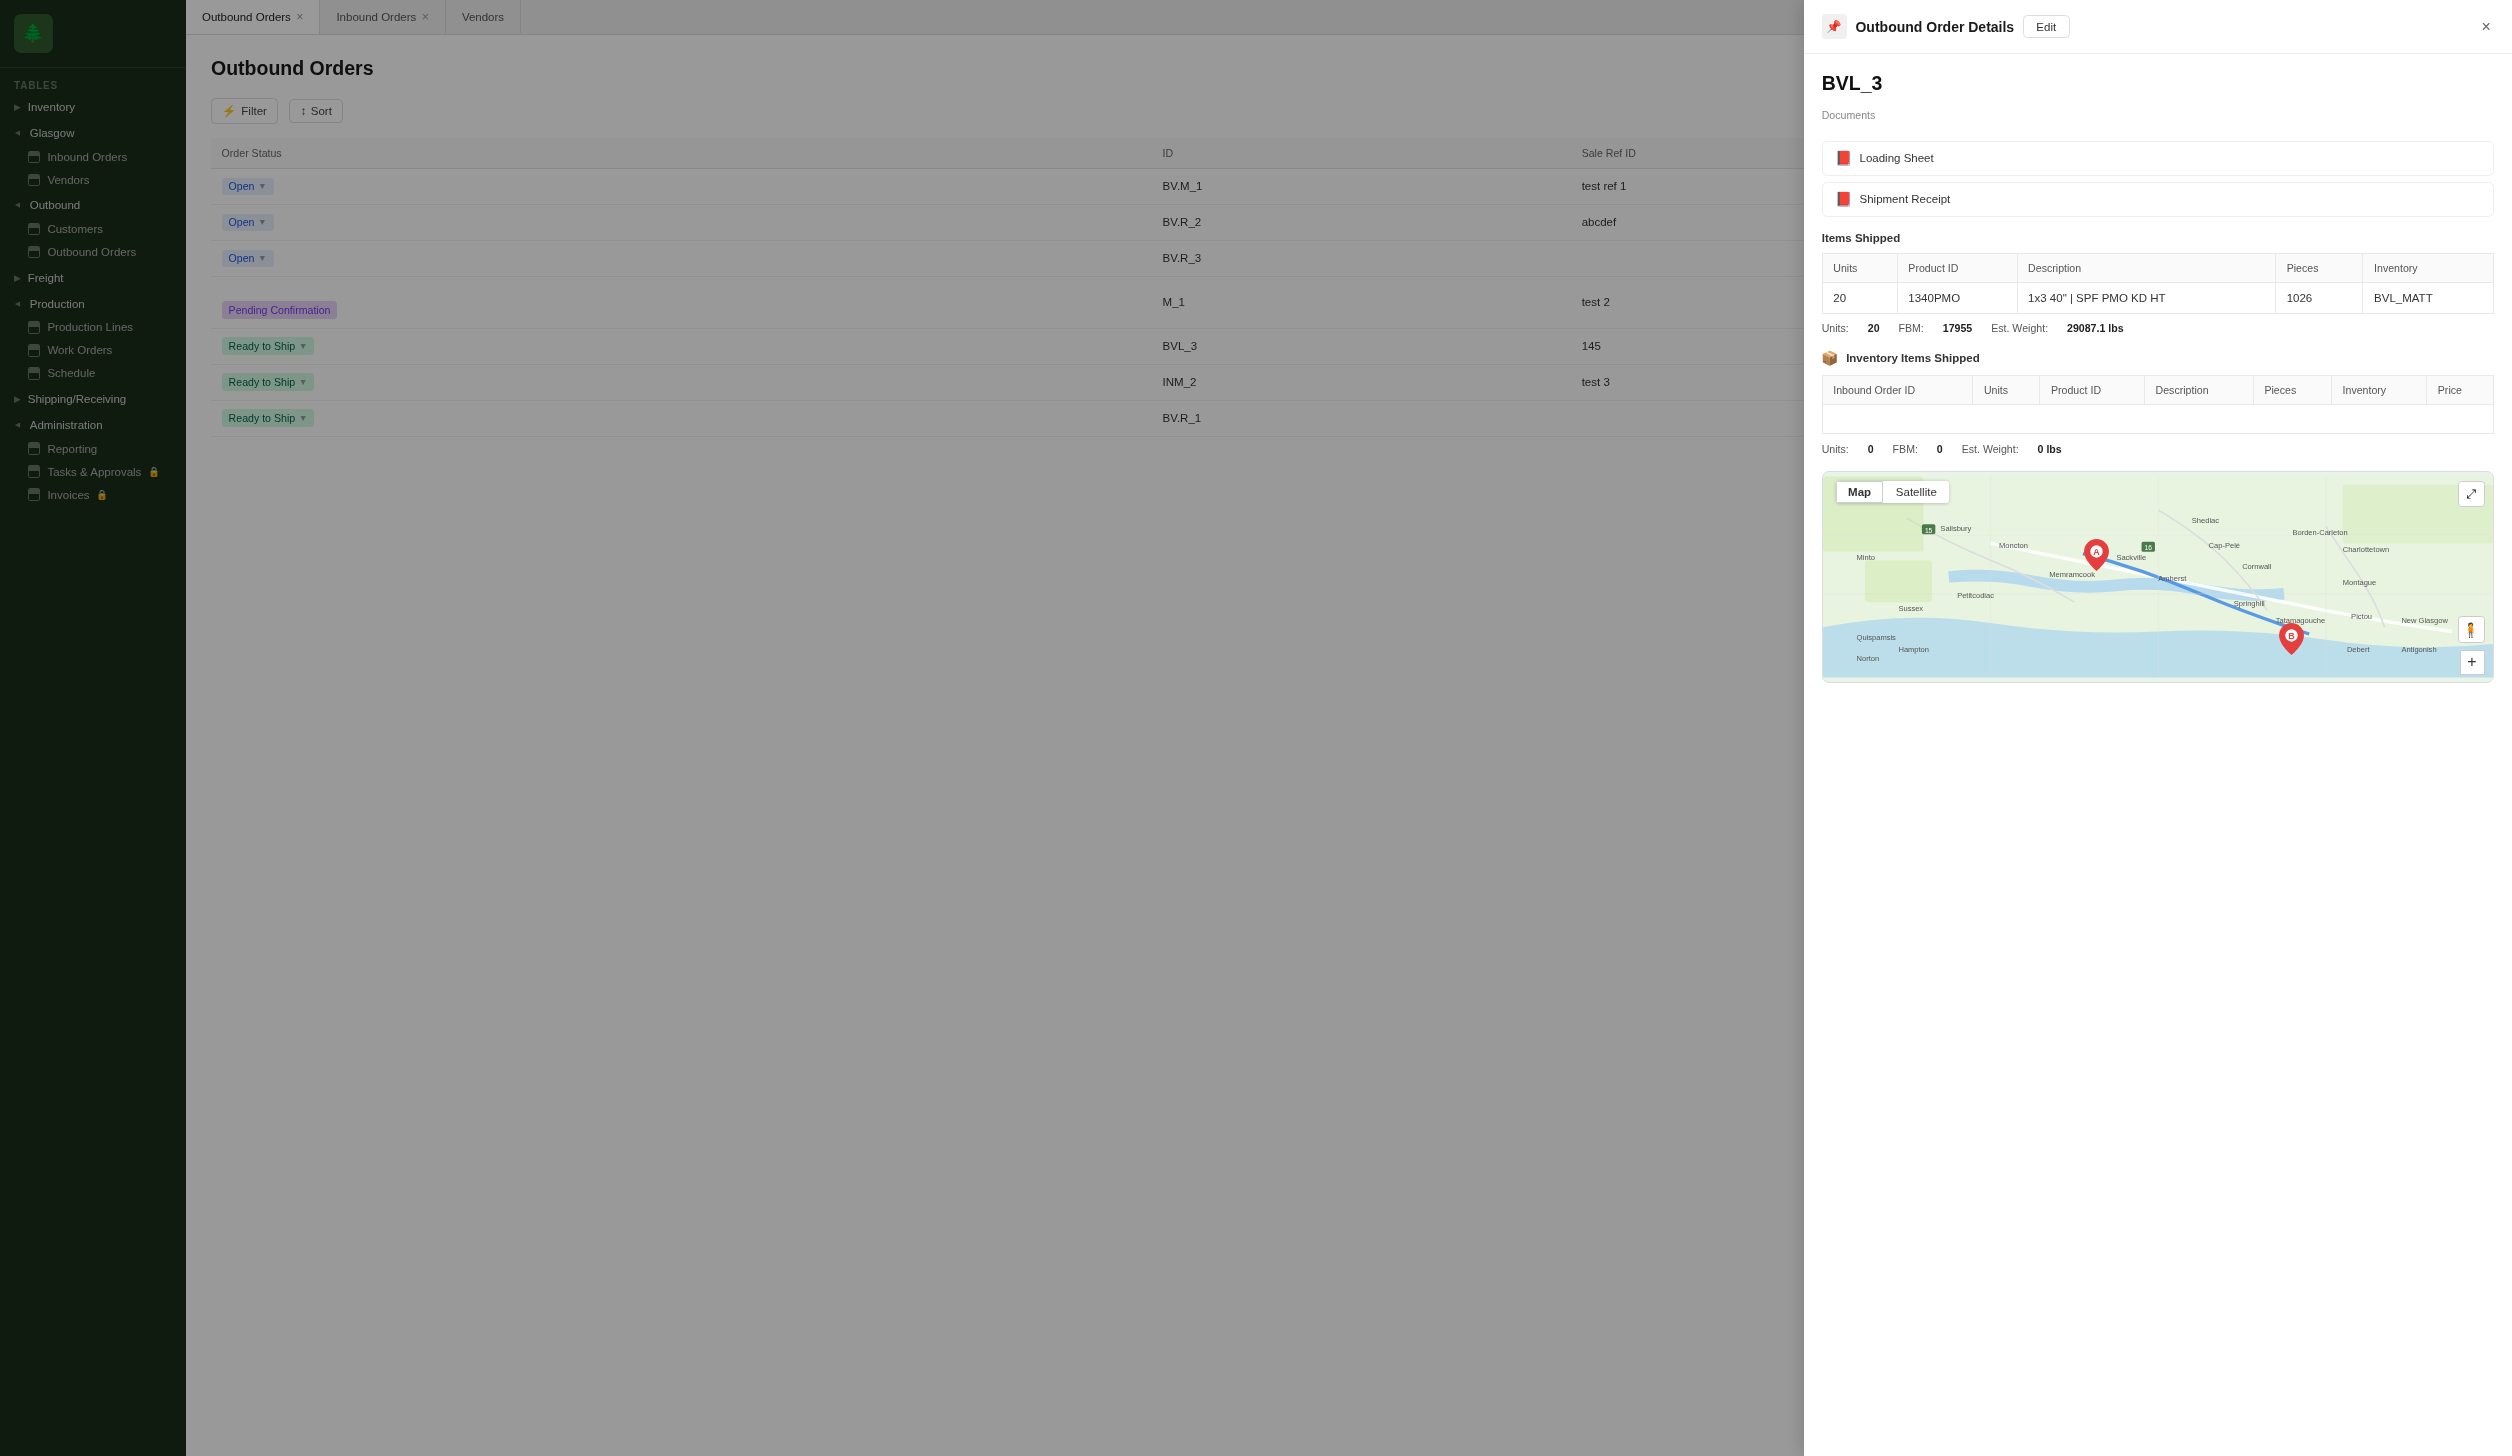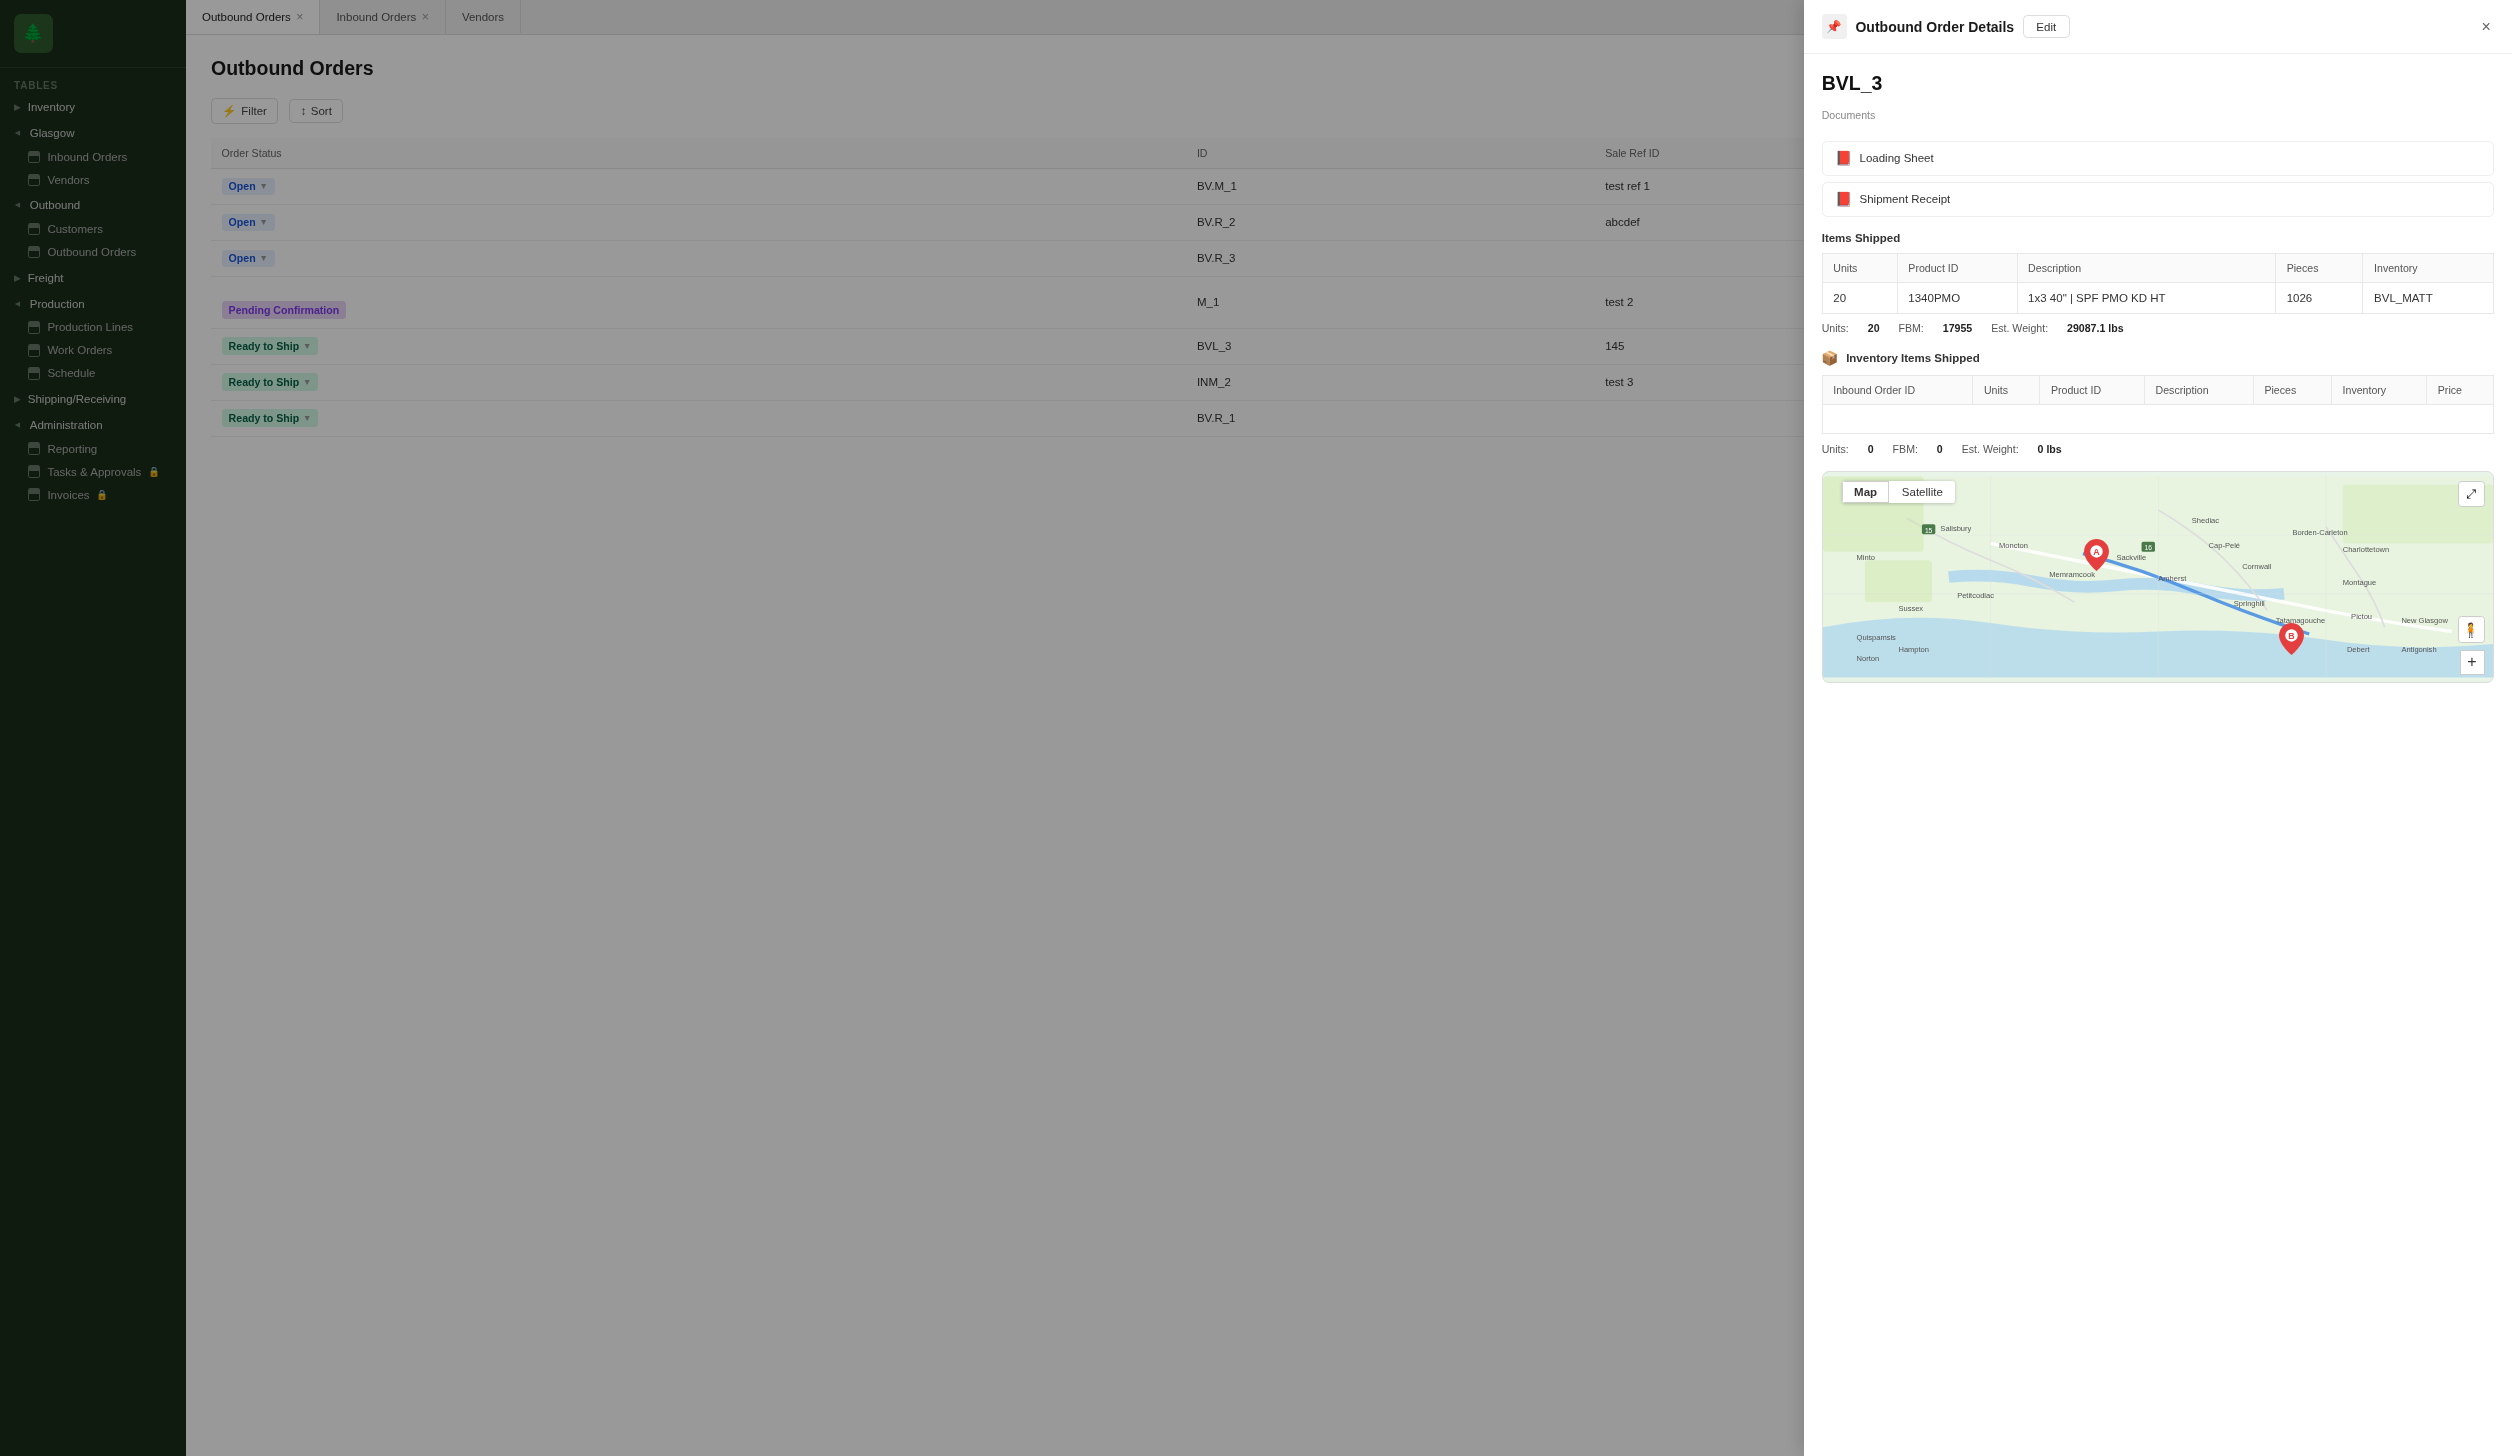--- a/index.html
+++ b/index.html
@@ -171,21 +171,21 @@
       padding: 8.8px 10.6px;
       border-bottom: 0.9px solid #f0f0f0;
       color: #333;
       font-size: 11.5px;
     }
     .status-badge {
       display: inline-flex; align-items: center; gap: 3.5px;
       padding: 2.7px 7px;
       border-radius: 3.5px;
       font-size: 10.6px;
-      font-weight: 700;
+      font-weight: 400;
       cursor: pointer;
     }
     .status-open { background: #e8f0fe; color: #1a56db; }
     .status-pending { background: #e8d5f5; color: #7c3aed; margin-top: 16px; }
     .status-ready { background: #d1fae5; color: #065f46; }
     .chevron-down { font-size: 8.8px; color: #999; }
 
     
     .modal-overlay {
       position: fixed;
@@ -310,21 +310,21 @@
       margin-top: 16px;
       border-radius: 7px;
       overflow: hidden;
       border: 0.9px solid #ddd;
       height: 212px;
       position: relative;
       background: #e8f4e8;
     }
     .map-toggle {
       position: absolute;
-      top: 8.8px; left: 19px;
+      top: 8.8px; left: 13px;
       z-index: 5;
       display: flex;
       background: #fff;
       border-radius: 3.5px;
       box-shadow: 0 0.9px 3.5px rgba(0,0,0,0.2);
       overflow: hidden;
     }
     .map-toggle-btn {
       padding: 5.3px 12.4px;
       font-size: 11.5px;

